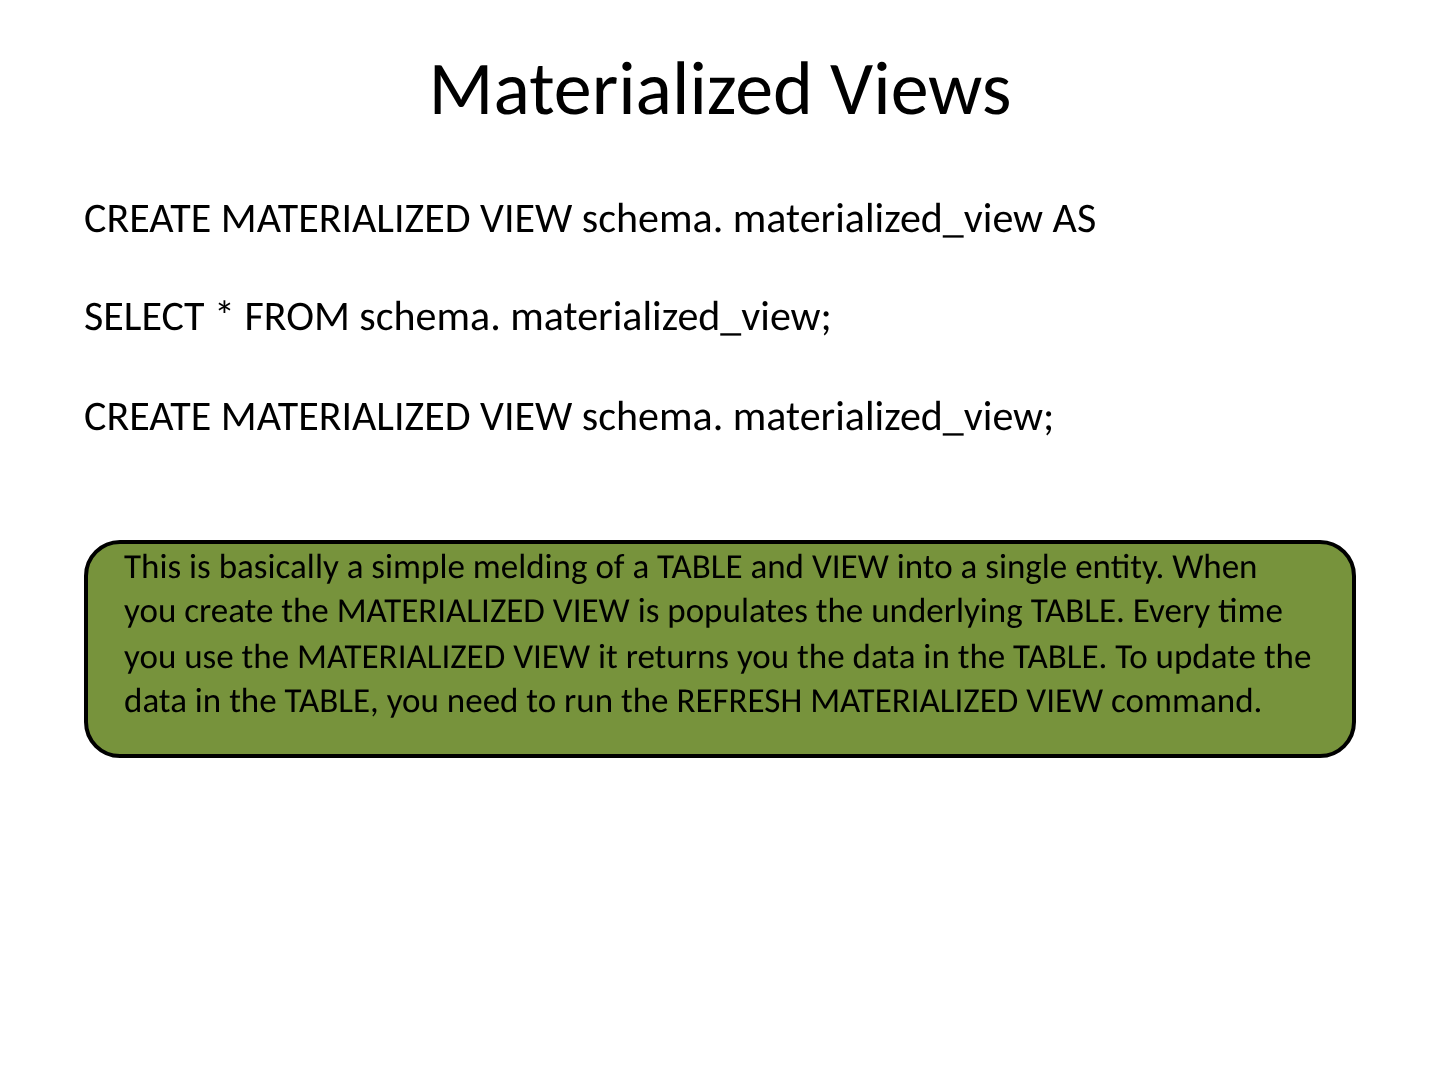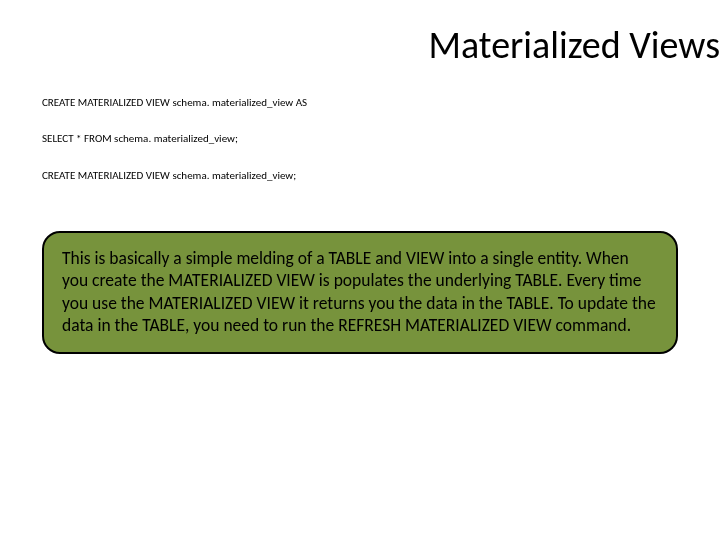--- a/index.html
+++ b/index.html
@@ -5,39 +5,39 @@
   * { margin: 0; padding: 0; box-sizing: border-box; }
   body {
     width: 720px;
     height: 540px;
     background: #ffffff;
     font-family: Calibri, Arial, sans-serif;
     color: #000000;
     position: relative;
   }
   .title {
-    text-align: right;
+    text-align: center;
     font-size: 38px;
     font-weight: 400;
     margin-top: 22px;
     margin-bottom: 28px;
   }
   .code-block {
     margin-left: 42px;
     margin-right: 42px;
-    font-size: 11px;
+    font-size: 21px;
     line-height: 1.3;
     margin-bottom: 22px;
   }
   .callout {
     margin: 48px 42px 0 42px;
     background: #77933c;
     border: 2px solid #000000;
     border-radius: 18px;
-    padding: 14px 18px 16px 18px;
+    padding: 0 18px 16px 18px;
     font-size: 17.5px;
     line-height: 1.28;
     color: #000000;
   }
 </style>
 </head>
 <body>
 
 <h1 class="title">Materialized Views</h1>
 

